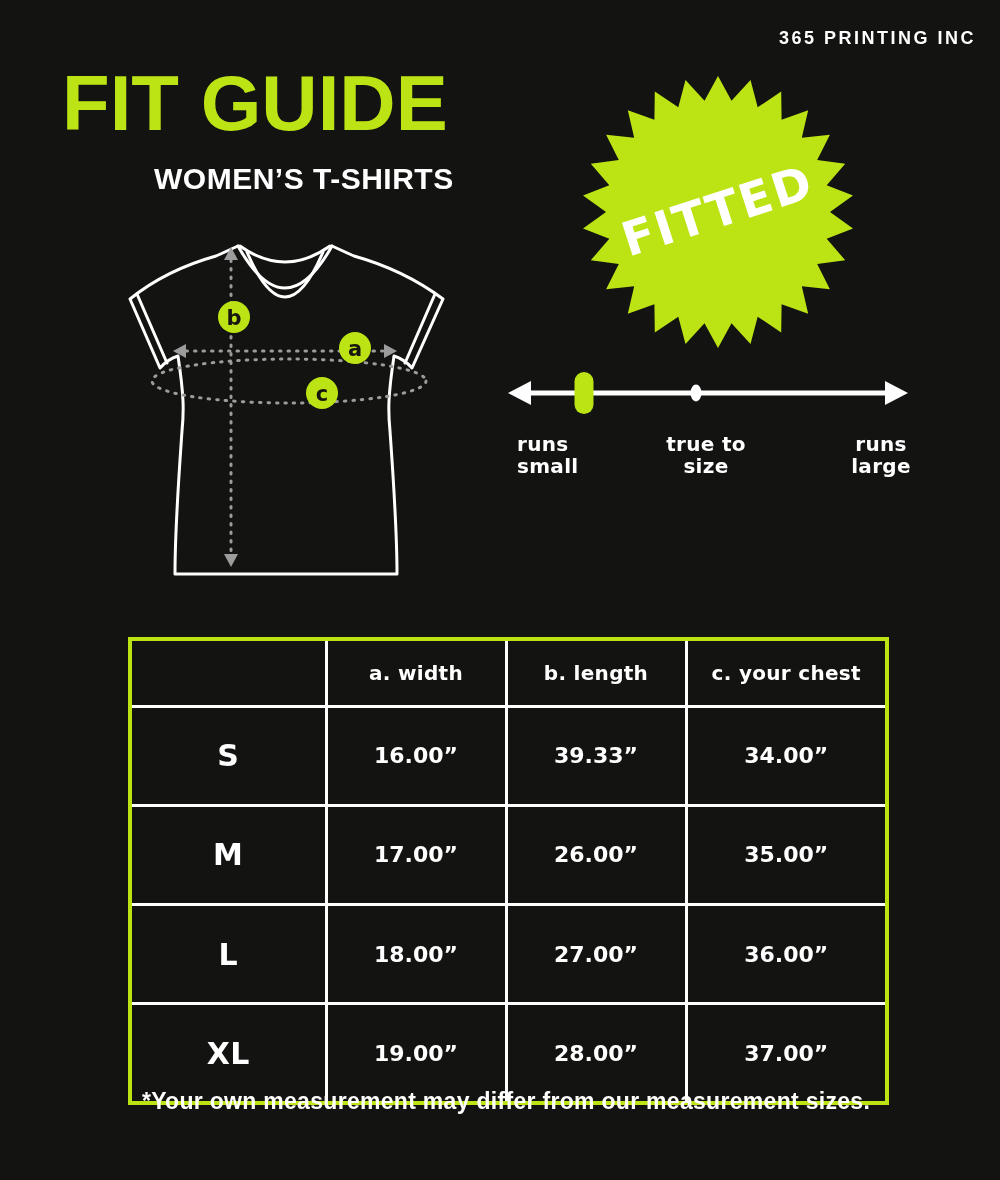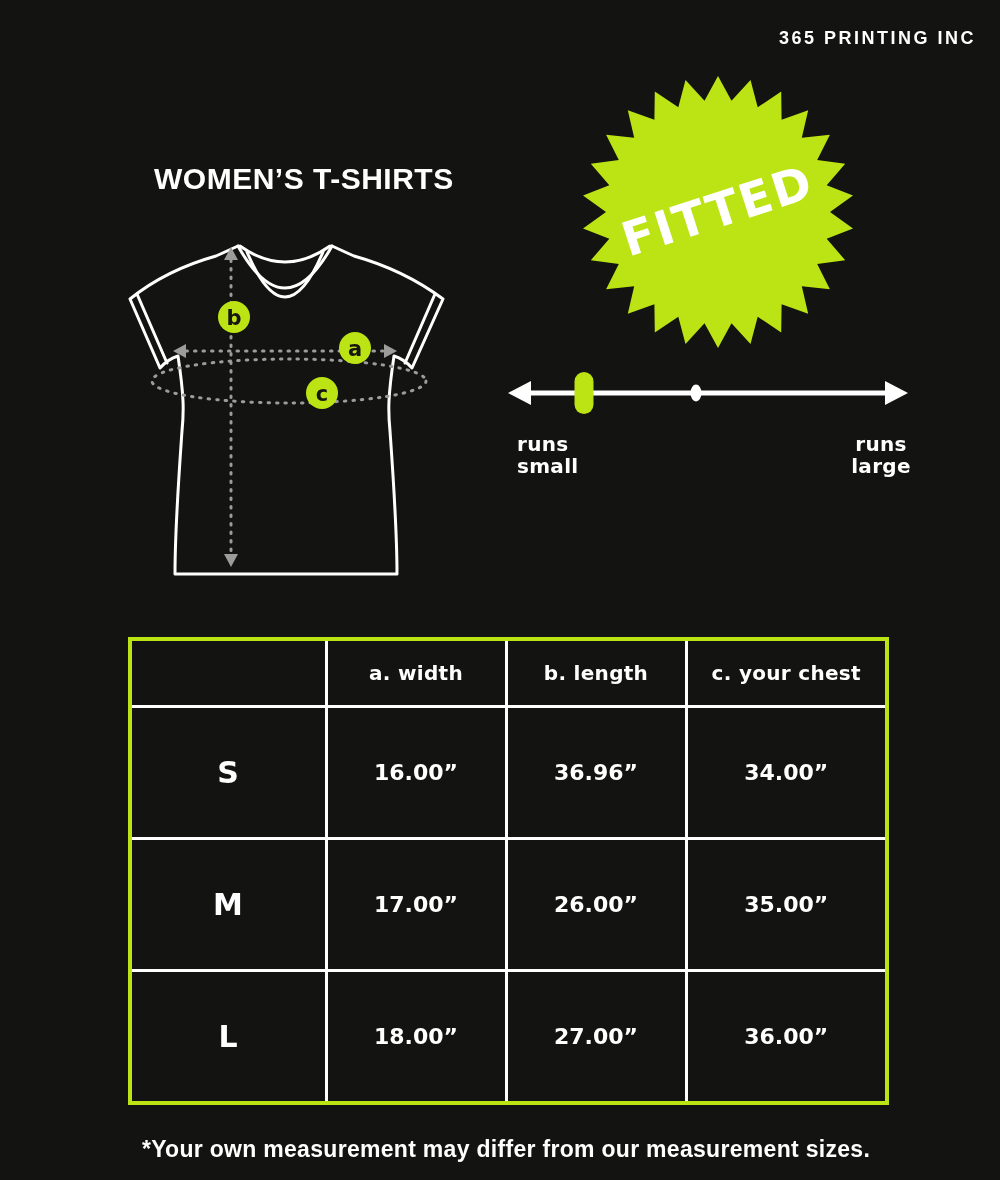--- a/index.html
+++ b/index.html
@@ -85,31 +85,32 @@
   .size-table td.size-cell{font-size:30px;font-weight:bold;letter-spacing:.5px;}
   .size-table td.value-cell{font-size:22px;font-weight:bold;}
   .size-table thead tr{height:67px;}
   .size-table tbody tr{height:66px;}
   .size-table tr>*:first-child{border-left:none;}
   .size-table tr>*:last-child{border-right:none;}
   .size-table thead tr>*{border-top:none;}
   .size-table tbody tr:last-child>*{border-bottom:none;}
 
   .footnote{
-    position:absolute;left:78px;top:1136px;width:856px;text-align:center;
+    position:absolute;left:78px;top:1088px;width:856px;text-align:center;
     font-family:"Liberation Sans",sans-serif;
     font-size:23px;font-weight:bold;letter-spacing:.3px;color:var(--white);
   }
 </style>
 </head>
 <body>
 
 <div class="canvas">
 
   <div class="company">365 PRINTING INC</div>
+  <h1 class="title">FIT GUIDE</h1>
   <div class="subtitle">WOMEN’S T-SHIRTS</div>
 
   <svg class="tshirt" viewBox="0 0 334 352" aria-hidden="true">
 
     <g>
       <path class="outline" d="M120,20 L98,30 Q48,44 12,73 L42,142 Q50,133 60,130
         C66,170 66,185 64,205 C60,262 57,302 57,348 L279,348
         C279,302 276,262 272,205 C270,185 270,170 276,130
         Q286,133 294,142 L325,73 Q286,44 236,30 L214,20"></path>
       <path class="outline" d="M19,68 L49,137"></path>
@@ -156,20 +157,24 @@
     <line class="axis" x1="24" y1="28" x2="384" y2="28"></line>
     <polygon class="head" points="5,28 28,16 28,40"></polygon>
     <polygon class="head" points="405,28 382,16 382,40"></polygon>
     <rect class="scale-marker" x="71.5" y="7" width="19" height="42" rx="9.5"></rect>
     <ellipse class="scale-dot" cx="193" cy="28" rx="5.5" ry="8.5"></ellipse>
   </svg>
   <div class="scale-label l1">
     <div>runs</div>
     <div>small</div>
   </div>
+  <div class="scale-label l2">
+    <div>true to</div>
+    <div>size</div>
+  </div>
   <div class="scale-label l3">
     <div>runs</div>
     <div>large</div>
   </div>
 
   <table class="size-table">
     <colgroup>
       <col style="width:196px">
         <col style="width:180px">
         <col style="width:180px">
@@ -180,33 +185,39 @@
         <th></th>
         <th>a. width</th>
         <th>b. length</th>
         <th>c. your chest</th>
       </tr>
     </thead>
     <tbody>
       <tr>
         <td class="size-cell">S</td>
         <td class="value-cell">16.00”</td>
-        <td class="value-cell">36.96”</td>
+        <td class="value-cell">39.33”</td>
         <td class="value-cell">34.00”</td>
       </tr>
       <tr>
         <td class="size-cell">M</td>
         <td class="value-cell">17.00”</td>
         <td class="value-cell">26.00”</td>
         <td class="value-cell">35.00”</td>
       </tr>
       <tr>
         <td class="size-cell">L</td>
         <td class="value-cell">18.00”</td>
         <td class="value-cell">27.00”</td>
         <td class="value-cell">36.00”</td>
       </tr>
+      <tr>
+        <td class="size-cell">XL</td>
+        <td class="value-cell">19.00”</td>
+        <td class="value-cell">28.00”</td>
+        <td class="value-cell">37.00”</td>
+      </tr>
     </tbody>
   </table>
 
   <div class="footnote">*Your own measurement may differ from our measurement sizes.</div>
 
 </div>
 
 </body></html>

